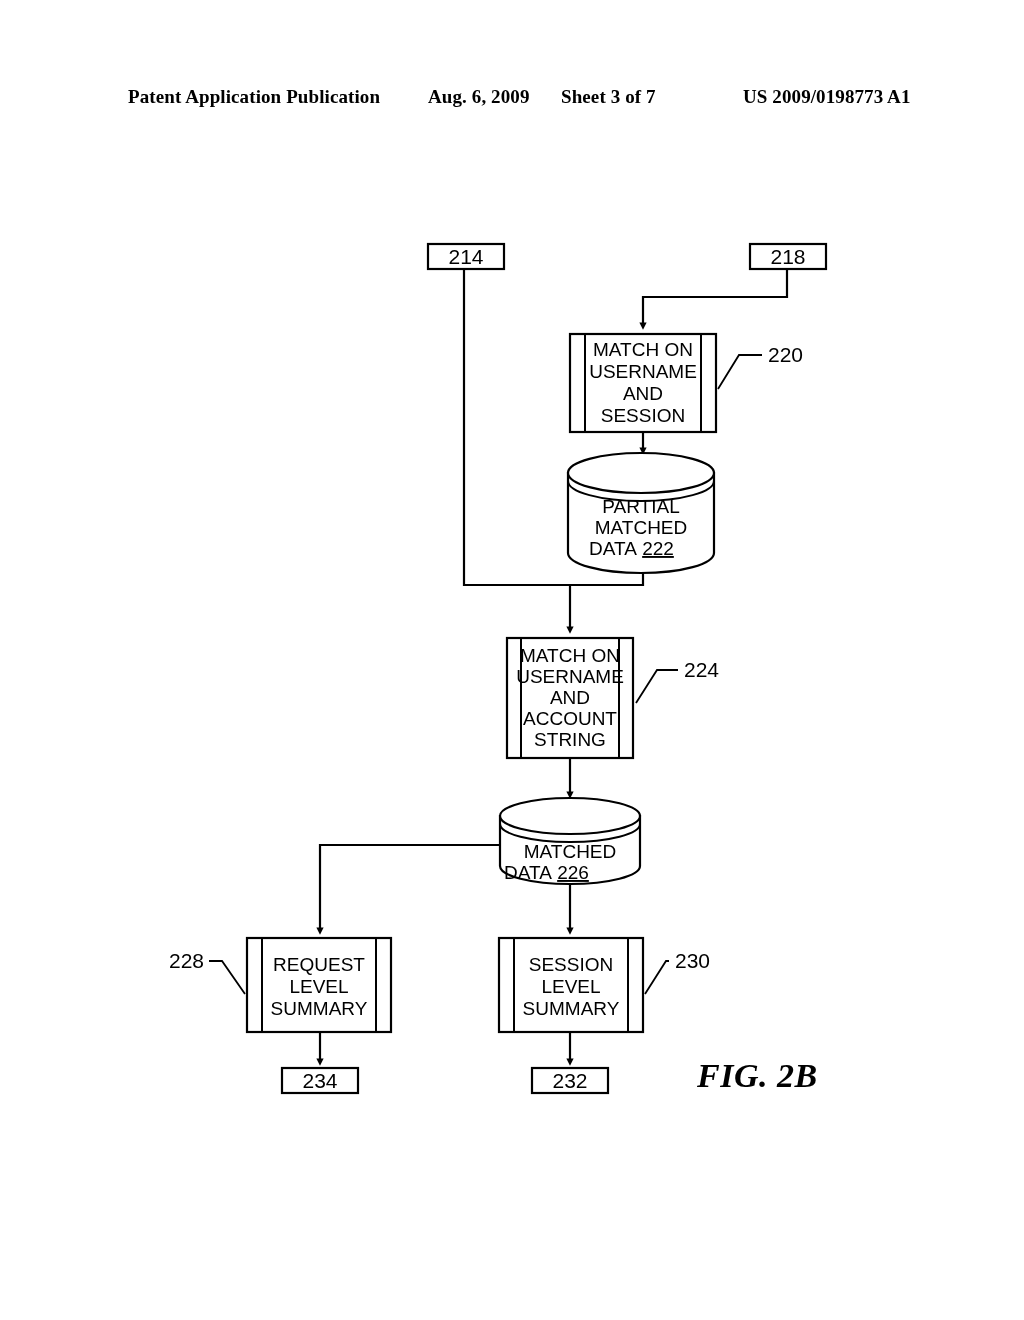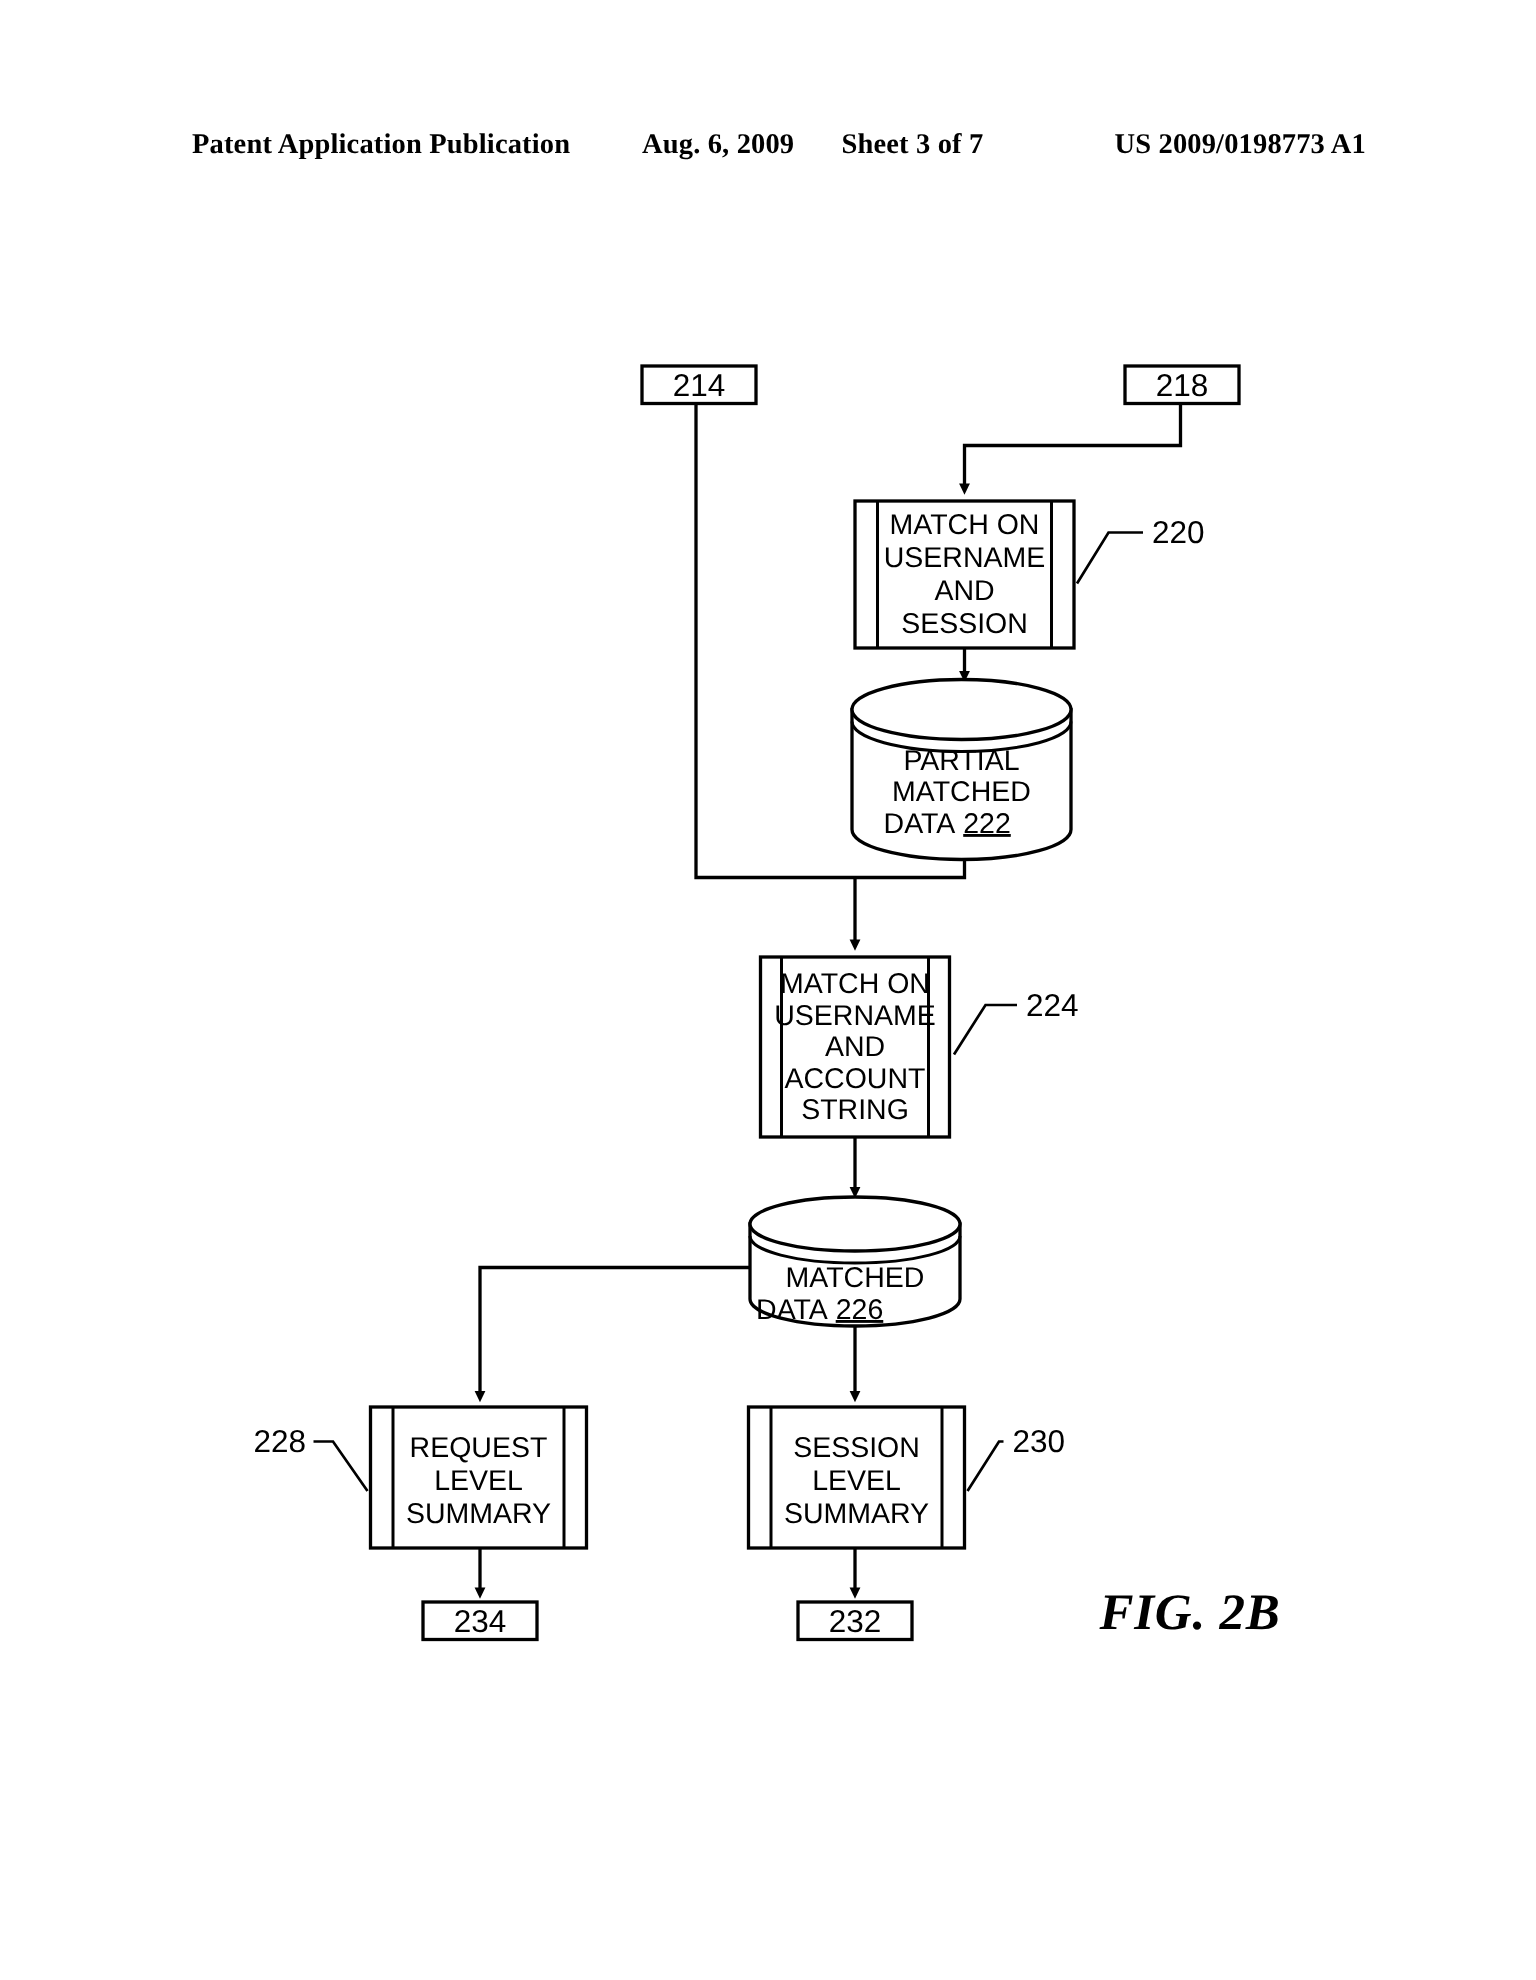--- a/index.html
+++ b/index.html
@@ -60,21 +60,20 @@
   
   #figure-caption {
     position: absolute;
     left: 697px;
     top: 1057px;
     font-family: "Liberation Serif", serif;
     font-style: italic;
     font-weight: bold;
     font-size: 34px;
     letter-spacing: 0.5px;
-    margin-left: 36px;
   }
   
   #diagram {
     position: absolute;
     left: 0;
     top: 0;
     width: 1024px;
     height: 1320px;
   }
   svg text {

